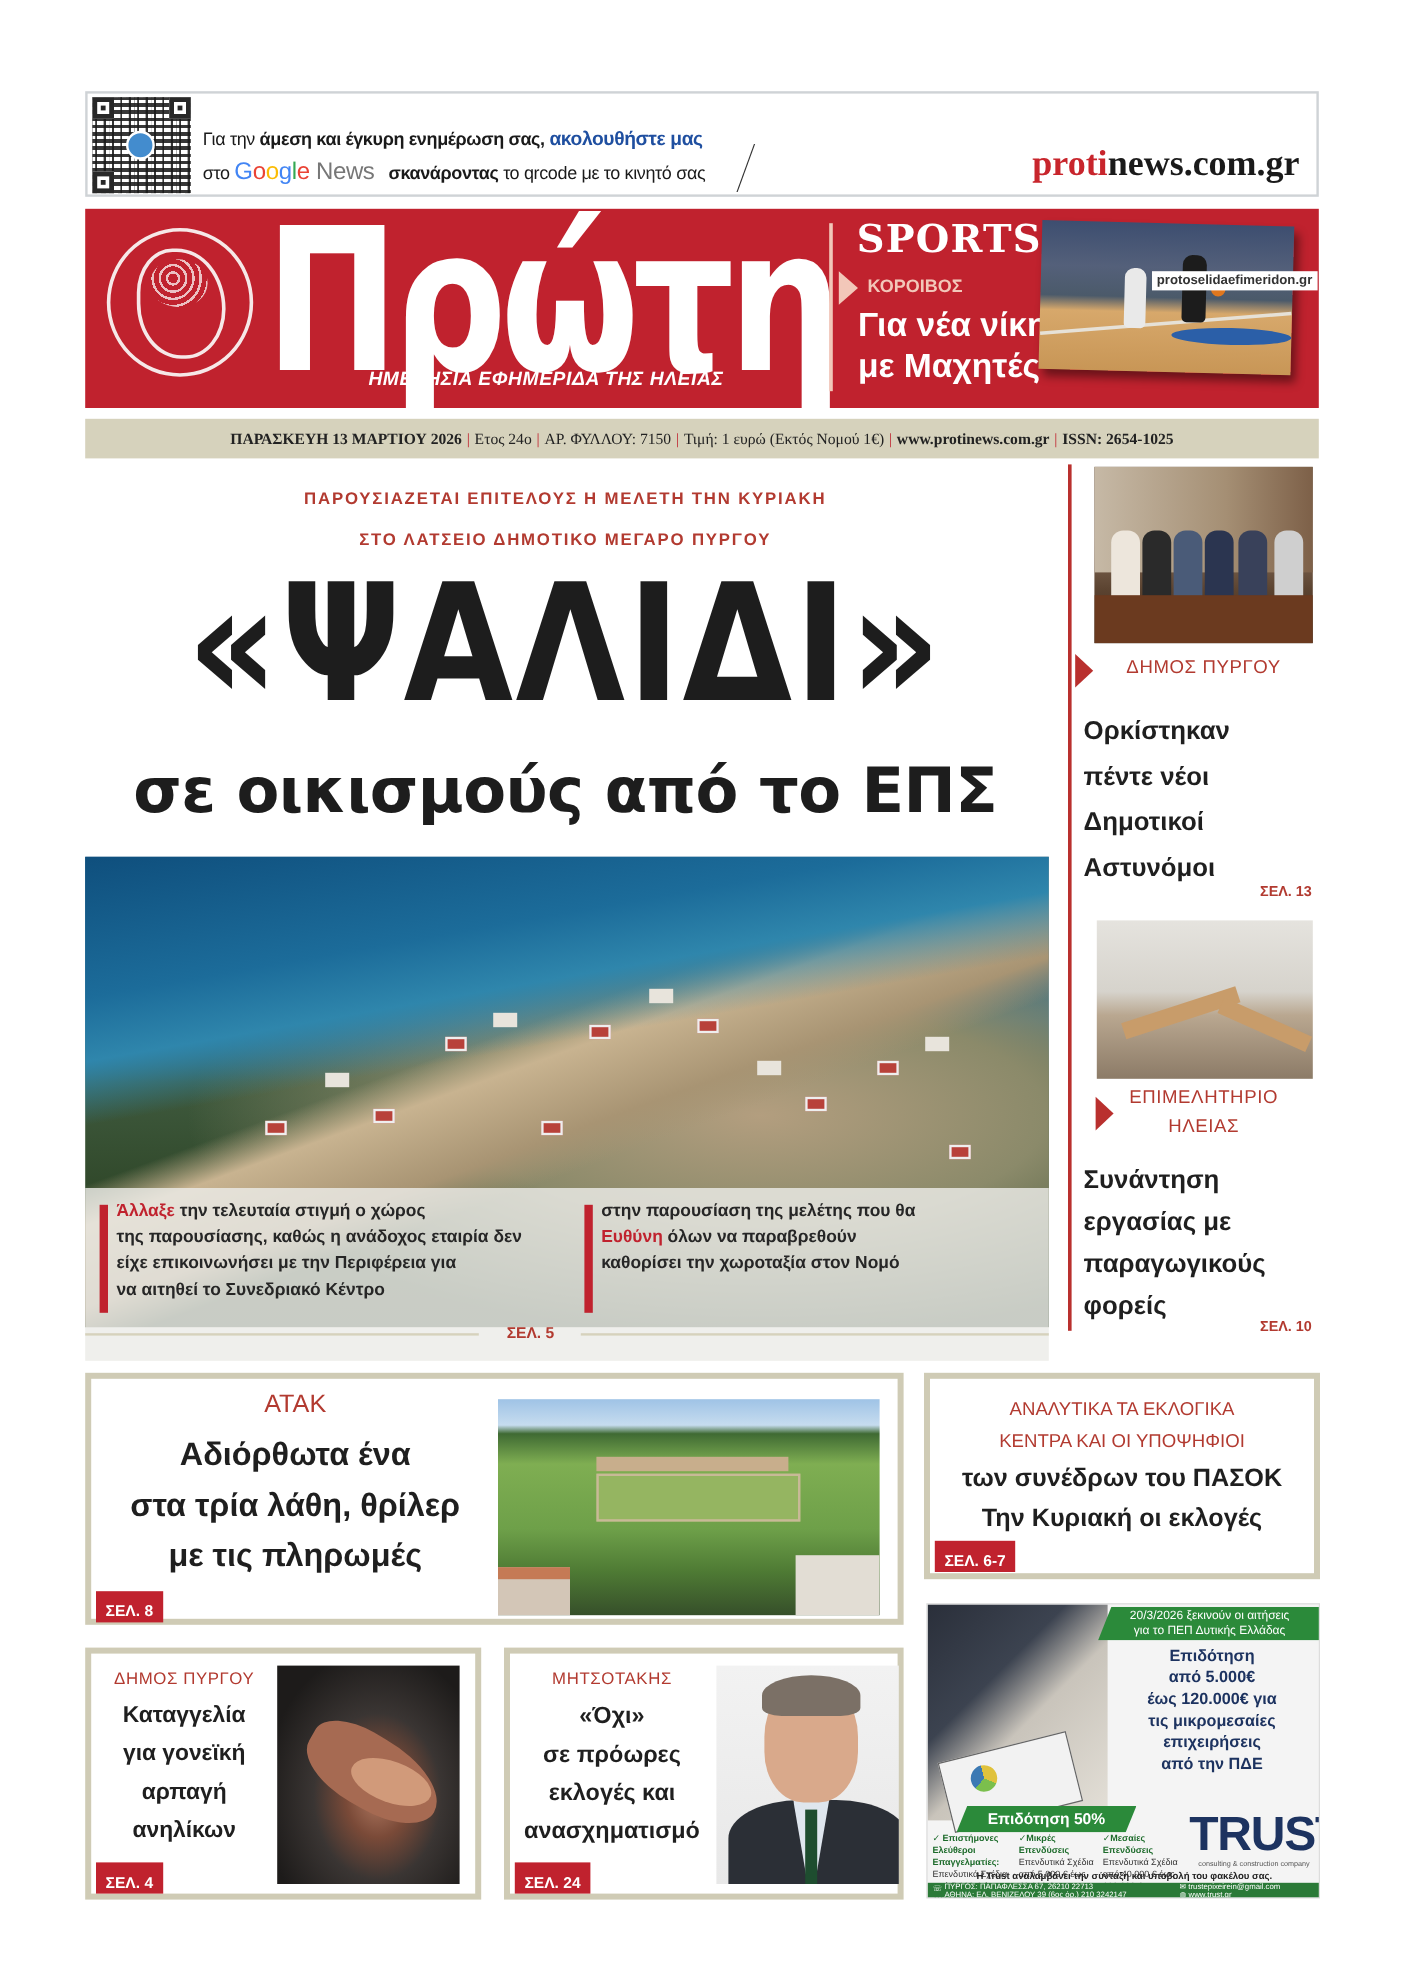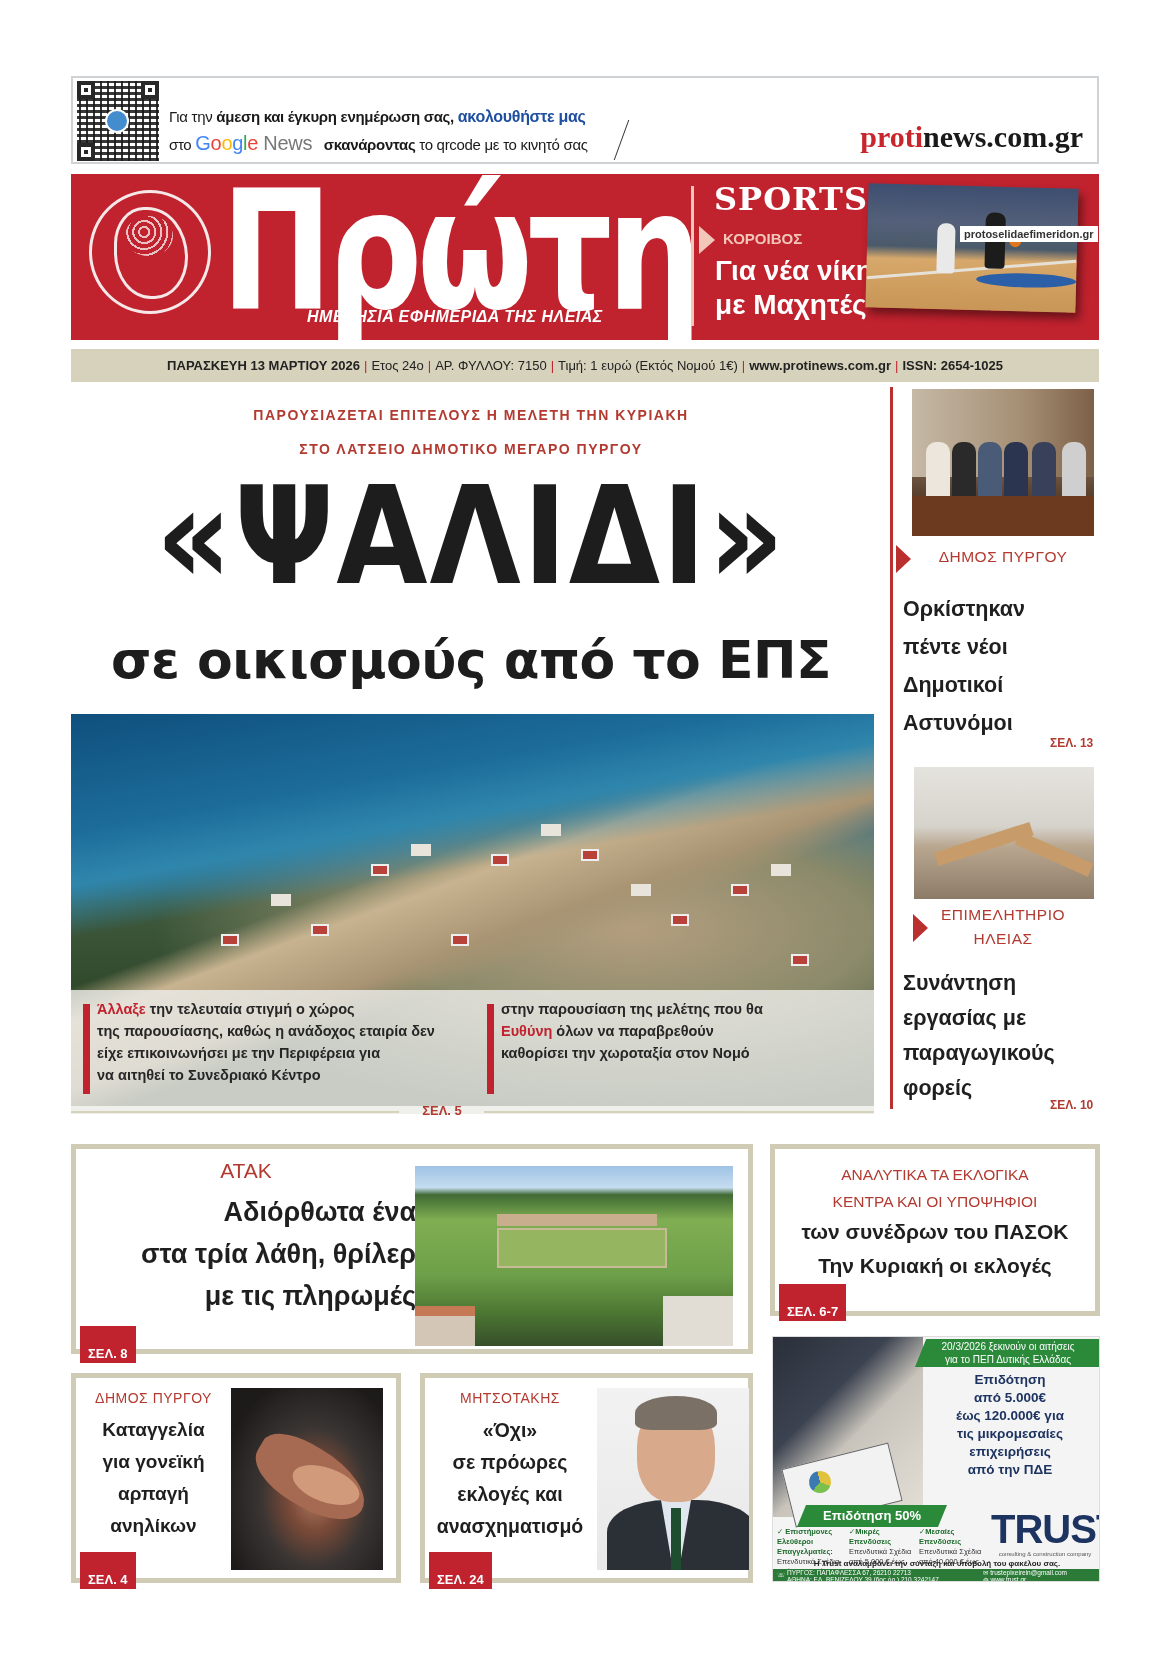--- a/index.html
+++ b/index.html
@@ -49,37 +49,37 @@
         linear-gradient(180deg, #3d4e70 0%, #54607a 30%, #4b5a6a 50%, #d7a86b 60%, #c89656 100%); overflow:hidden; }
   .sports-photo .court-line { position:absolute; left:0; top:82px; width:100%; height:3px; background:#e6e1d7; transform: rotate(-6deg); }
   .sports-photo .blue-zone { position:absolute; left:110px; top:86px; width:100px; height:14px; background:#2b5fa8; border-radius:50%; }
   .sports-photo .p1 { position:absolute; left:70px; top:38px; width:18px; height:50px; background:#e9e9e9; border-radius:8px 8px 4px 4px; }
   .sports-photo .p2 { position:absolute; left:118px; top:26px; width:20px; height:56px; background:#1c1c1c; border-radius:8px 8px 4px 4px; }
   .sports-photo .ball { position:absolute; left:142px; top:48px; width:12px; height:12px; border-radius:50%; background:#e0771e; }
   .watermark { left: 960px; top: 226px; background: #fff; font-size: 11px; font-weight: bold; color: #333; padding: 2px 4px; }
   .sports-page { left: 1010px; top: 298px; color: #fff; font-size: 13px; font-weight: bold; }
 
   
-  .datebar { left: 71px; top: 349px; width: 1028px; height: 33px; background: #d6d2bc; font-size: 13px; line-height: 33px; text-align: center; font-family: Liberation Sans, sans-serif; color: #222; white-space: nowrap; }
+  .datebar { left: 71px; top: 349px; width: 1028px; height: 33px; background: #d6d2bc; font-size: 13px; line-height: 33px; text-align: center; font-family: Liberation Serif, serif; color: #222; white-space: nowrap; }
   .datebar .sep { color: #c0222e; padding: 0 4px; }
   .datebar b { font-weight: bold; }
 
   
   .kicker { left: 71px; top: 398px; width: 800px; text-align: center; color: #b23a30; font-size: 14px; font-weight: bold; line-height: 34px; letter-spacing: 1.5px; }
   .headline { left: 71px; top: 468px; width: 800px; text-align: center; font-size: 118px; font-weight: bold; color: #1d1d1d; line-height: 1; letter-spacing: 2px; transform: scaleY(1.15); transform-origin: center top; font-family: "DejaVu Sans", sans-serif; }
   .subhead { left: 71px; top: 630px; width: 800px; text-align: center; font-size: 52px; font-weight: bold; color: #1d1d1d; font-family: "DejaVu Sans", sans-serif; letter-spacing: -0.5px; }
   .lead-photo { left: 71px; top: 714px; width: 803px; height: 392px; overflow: hidden;
       background:
         linear-gradient(170deg, #0f4f7d 0%, #1c6c9a 22%, #2f86ac 32%, transparent 42%),
         linear-gradient(160deg, transparent 40%, #c8b390 45%, #a89473 55%, transparent 60%),
         radial-gradient(ellipse at 70% 55%, #b39e7f 0%, #8b8a6a 30%, transparent 60%),
         linear-gradient(180deg, #1e5b87 0%, #2d6d8c 35%, #3f5a3e 48%, #31492b 70%, #2b3f27 100%); }
   .lead-photo .house { position:absolute; width: 18px; height: 12px; background:#b8413a; border:2px solid #eee; }
   .lead-photo .roof-w { position:absolute; width: 20px; height: 12px; background:#e8e4dc; }
-  .lead-caption-bg { left: 71px; top: 990px; width: 803px; height: 124px; background: rgba(235,235,232,.82); }
+  .lead-caption-bg { left: 71px; top: 990px; width: 803px; height: 144px; background: rgba(235,235,232,.82); }
   .cap-bar { width: 7px; height: 90px; background: #c0222e; }
   .cap-text { font-size: 14.5px; font-weight: bold; line-height: 22px; color: #262626; font-family: "Liberation Sans", sans-serif; }
   .cap-text .lead { color: #c0222e; }
   .sel5-line-l { left: 71px; top: 1111px; width: 328px; height: 2px; background: #d6d2bc; }
   .sel5-line-r { left: 484px; top: 1111px; width: 390px; height: 2px; background: #d6d2bc; }
   .sel5 { left: 400px; top: 1103px; width: 84px; text-align: center; color: #b23a30; font-size: 13px; font-weight: bold; }
 
   
   .rcol-line { left: 890px; top: 387px; width: 3px; height: 722px; background: #b9302e; }
   .rphoto1 { left: 912px; top: 389px; width: 182px; height: 147px; overflow:hidden;
@@ -91,21 +91,21 @@
   .rkicker { width: 200px; text-align: center; color: #b23a30; font-size: 15.5px; letter-spacing: 0.5px; }
   .rtitle { width: 200px; text-align: left; font-size: 21.5px; font-weight: bold; line-height: 38px; color: #1f1f1f; margin-top: 16px; }
   .rpage { color: #b23a30; font-size: 12px; font-weight: bold; }
   .rphoto2 { left: 914px; top: 767px; width: 180px; height: 132px; overflow: hidden;
       background: linear-gradient(180deg, #e5e3de 0%, #d6d3cc 45%, #b9a790 60%, #8c7b67 100%); }
   .rphoto2 .t1 { position:absolute; left: 20px; top: 70px; width: 100px; height: 14px; background:#c89c6a; transform: rotate(-18deg); }
   .rphoto2 .t2 { position:absolute; left: 100px; top: 80px; width: 80px; height: 14px; background:#c89c6a; transform: rotate(24deg); }
 
   
   .box { border: 5px solid #cfcbb5; background: #fff; }
-  .pagetag { background: #c0222e; color: #fff; font-size: 13px; font-weight: bold; padding: 20px 8px 2px 8px; font-family: "Liberation Sans", sans-serif; }
+  .pagetag { background: #c0222e; color: #fff; font-size: 13px; font-weight: bold; padding: 9px 8px 2px 8px; font-family: "Liberation Sans", sans-serif; }
   .box-kicker { color: #b23a30; text-align: center; }
   .box-title { text-align: center; font-weight: bold; color: #1f1f1f; }
 
   .atak { left: 71px; top: 1144px; width: 682px; height: 210px; }
   .atak-photo { left: 339px; top: 17px; width: 318px; height: 180px; overflow: hidden;
       background: linear-gradient(180deg, #9fc3e6 0%, #c6dcef 12%, #3f6a33 16%, #7fae52 30%, #6ea049 60%, #4e7a34 80%, #364f2a 100%); }
   .atak-photo .field { position:absolute; left: 82px; top: 62px; width: 170px; height: 40px; background: #95b561; border: 2px solid #c8b997; }
   .atak-photo .field2 { position:absolute; left: 82px; top: 48px; width: 160px; height: 12px; background: #c8ae8c; }
   .atak-photo .house1 { position:absolute; left: 0; top: 140px; width: 60px; height: 40px; background: #d3c6b7; border-top: 10px solid #c57a55; }
   .atak-photo .house2 { position:absolute; right: 0; top: 130px; width: 70px; height: 50px; background: #e2ddd4; }
@@ -269,21 +269,21 @@
 <div class="abs rtitle" style="left:903px;top:950px;line-height:35px;">
   <div>Συνάντηση</div>
   <div>εργασίας με</div>
   <div>παραγωγικούς</div>
   <div>φορείς</div>
 </div>
 <div class="abs rpage" style="left:1050px;top:1098px;">ΣΕΛ. 10</div>
 
 <div class="abs box atak">
   <div class="abs box-kicker" style="left:0;top:10px;width:340px;font-size:21px;">ΑΤΑΚ</div>
-  <div class="abs box-title" style="left:0;top:42px;width:340px;font-size:27px;line-height:42px;text-align:right;">
+  <div class="abs box-title" style="left:0;top:42px;width:340px;font-size:27px;line-height:42px;">
     <div>Αδιόρθωτα ένα</div>
     <div>στα τρία λάθη, θρίλερ</div>
     <div>με τις πληρωμές</div>
   </div>
   <div class="abs pagetag" style="left:4px;top:177px;">ΣΕΛ. 8</div>
   <div class="abs atak-photo">
     <div class="field2"></div>
       <div class="field"></div>
       <div class="house1"></div>
       <div class="house2"></div>

